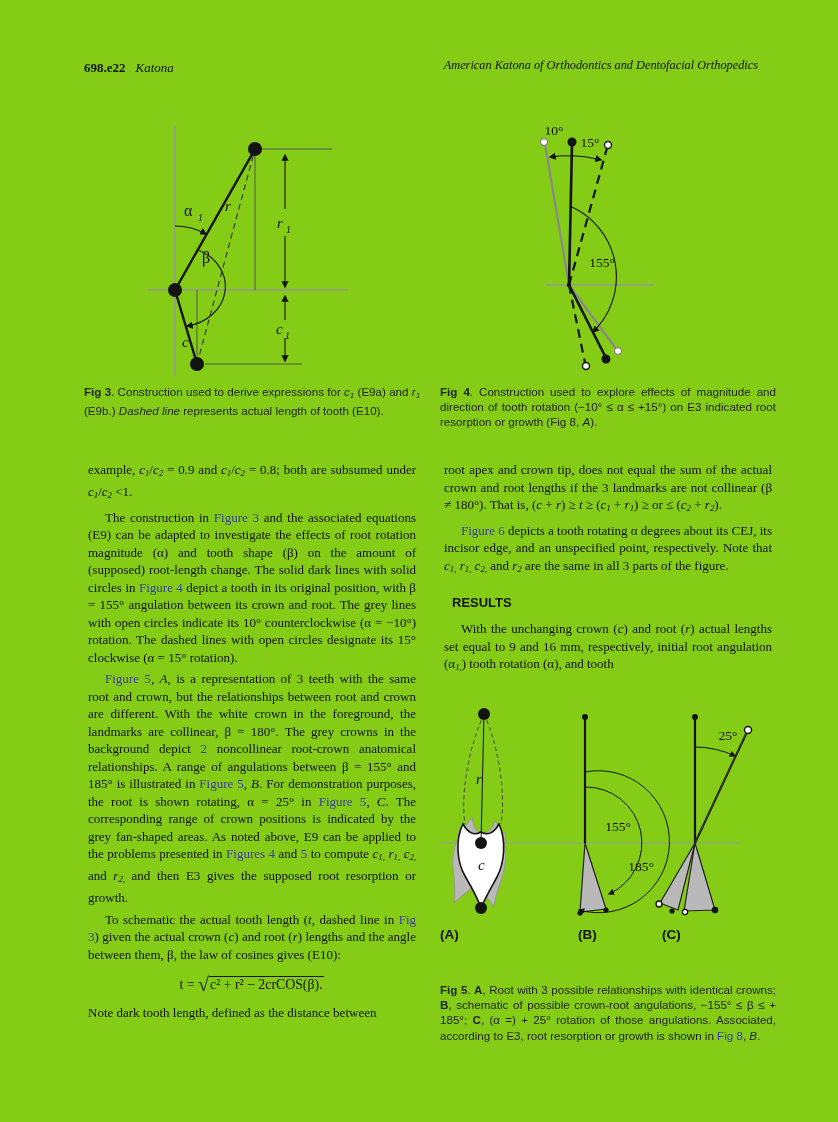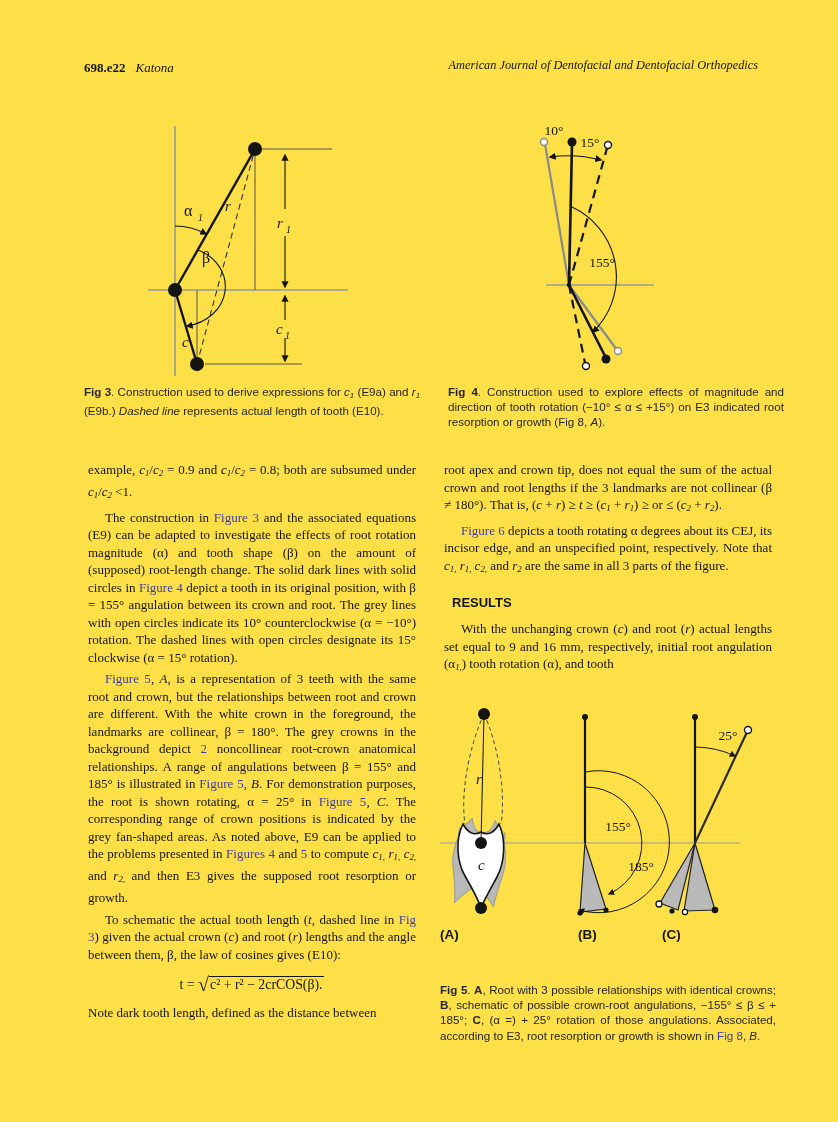--- a/index.html
+++ b/index.html
@@ -1,16 +1,16 @@
 <!DOCTYPE html>
 <html><head>
 <meta charset="utf-8">
 <style>
   html,body{margin:0;padding:0;background:#fff;}
-  #page{position:relative;width:838px;height:1122px;background:#fde047;overflow:hidden;
+  #page{position:relative;width:838px;height:1122px;background:#84cc16;overflow:hidden;
         font-family:"Liberation Serif","DejaVu Serif",serif;color:#141414;}
   
   .hdr-left{position:absolute;left:84px;top:60px;font-size:13px;white-space:nowrap;}
   .hdr-pagenum{font-weight:bold;}
   .hdr-author{font-style:italic;margin-left:10px;}
   .hdr-right{position:absolute;left:400px;top:58px;width:358px;text-align:right;
              font-style:italic;font-size:12.3px;line-height:15px;}
   
   .col{position:absolute;width:336px;font-size:13px;line-height:17.5px;text-align:justify;}
   #left-col{left:84px;top:457px;}
@@ -24,21 +24,21 @@
   .section-heading{font-family:"Liberation Sans","DejaVu Sans",sans-serif;
                    font-weight:bold;font-size:13px;margin:15px 12px 9px;text-align:left;}
   
   .equation{margin:11px 0 9px;text-align:center;font-size:13.8px;line-height:20px;}
   .eq-sqrt{font-size:20px;line-height:1;vertical-align:-2px;}
   .eq-rad{border-top:1.2px solid #141414;padding:0 2px 0 1px;}
   
   .caption{position:absolute;width:336px;font-family:"Liberation Sans","DejaVu Sans",sans-serif;
            font-size:11.6px;line-height:15.2px;color:#262626;text-align:justify;}
   #cap-fig3{left:84px;top:384px;}
-  #cap-fig4{left:440px;top:384px;margin-left:8px;}
+  #cap-fig4{left:440px;top:384px;}
   #cap-fig5{left:440px;top:982px;}
   
   .figsvg{position:absolute;}
   #fig3{left:140px;top:114px;}
   #fig4{left:480px;top:116px;}
   #fig5{left:438px;top:702px;}
   svg text{font-family:"Liberation Serif","DejaVu Serif",serif;fill:#141414;}
   .figlab{font-size:15px;font-style:italic;}
   .figlab-g{font-size:16px;}
   .figlab-sub{font-size:10px;font-style:italic;}
@@ -48,21 +48,21 @@
 </style>
 </head>
 <body>
 
 <div id="page">
 
   <div class="hdr-left">
     <span class="hdr-pagenum">698.e22</span><span class="hdr-author">Katona</span>
   </div>
   <div class="hdr-right">
-    <div>American Journal of Dentofacial and Dentofacial Orthopedics</div>
+    <div>American Katona of Orthodontics and Dentofacial Orthopedics</div>
   </div>
 
   <svg id="fig3" class="figsvg" width="280" height="268" viewBox="0 0 280 268">
     <defs>
       <marker id="arr3" viewBox="0 0 10 10" refX="8" refY="5" markerWidth="6.5" markerHeight="6.5" orient="auto-start-reverse">
         <path d="M0,0 L10,5 L0,10 z" fill="#141414"></path>
       </marker>
     </defs>
 
     <line x1="35" y1="12" x2="35" y2="262" stroke="#999" stroke-width="1.6"></line>

